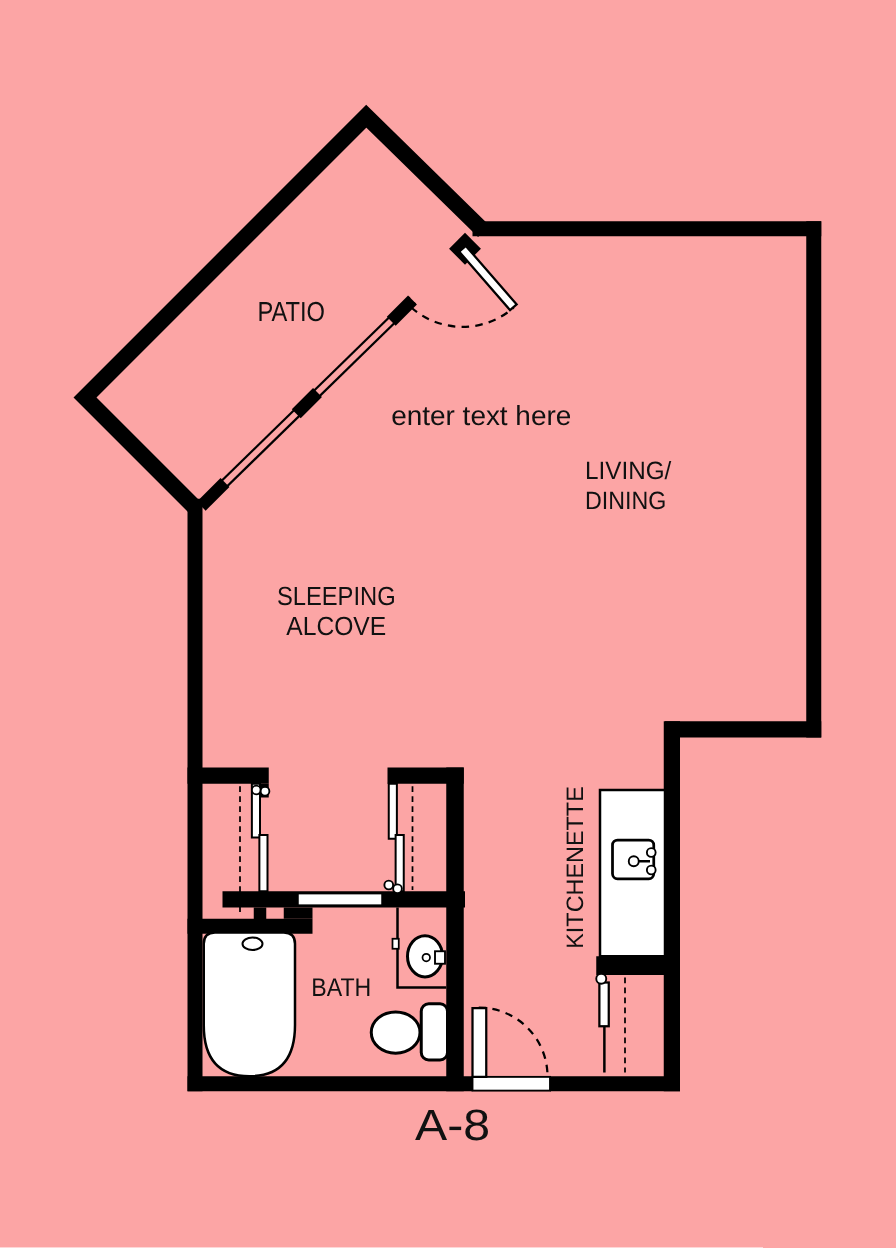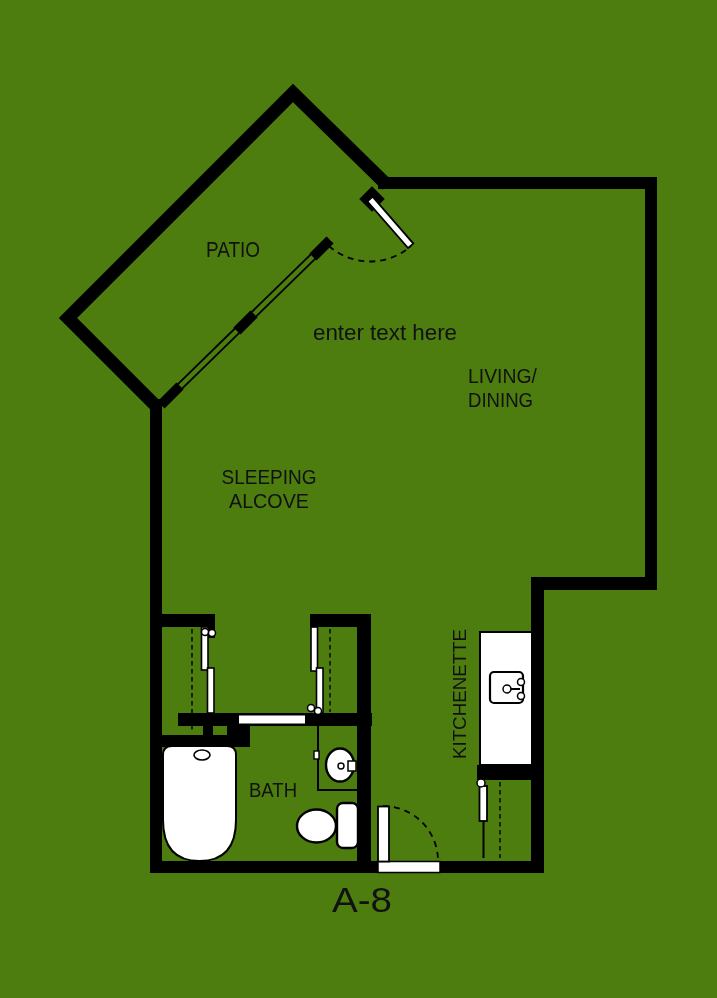--- a/index.html
+++ b/index.html
@@ -1,19 +1,19 @@
 <!DOCTYPE html>
 <html><head>
 <meta charset="utf-8">
 <style>
   html,body{margin:0;padding:0;background:#ffffff;}
   .canvas{
     position:relative;
     width:717px;height:998px;
-    background:#4d7c0f;
+    background:#fca5a5;
     font-family:"Liberation Sans", sans-serif;
     overflow:hidden;
   }
   svg{display:block}
   .room-label{
     fill:#111111;
     font-family:"Liberation Sans", sans-serif;
     font-weight:400;
   }
   .annotation{

